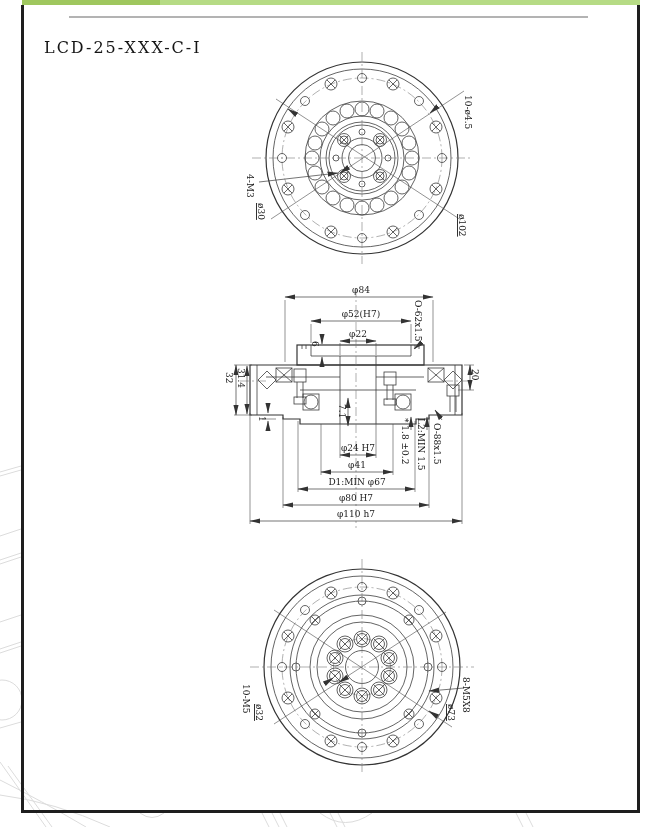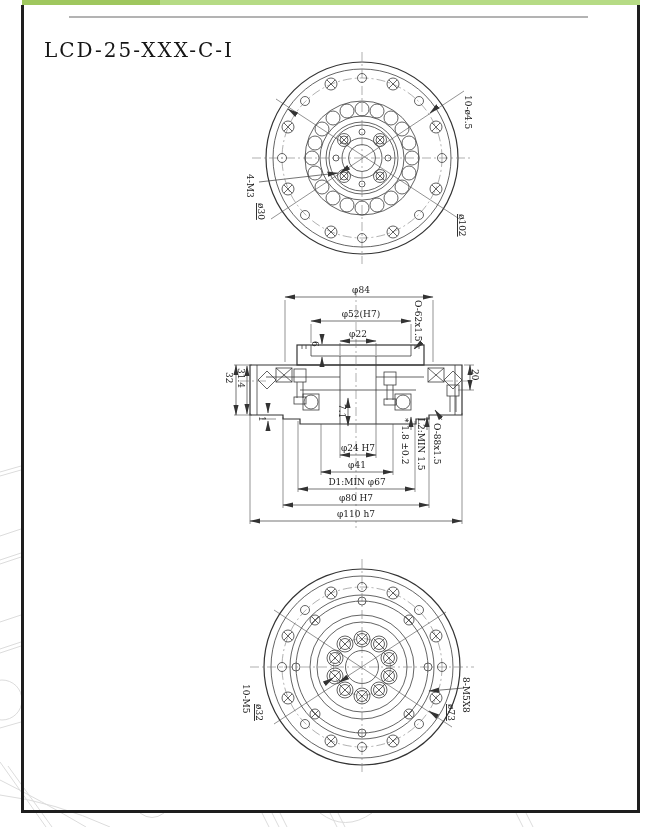--- a/index.html
+++ b/index.html
@@ -5,21 +5,21 @@
   html,body{margin:0;padding:0;background:#fff;}
   #page{position:relative;width:653px;height:827px;background:#ffffff;overflow:hidden;
         font-family:"DejaVu Serif", serif;}
   #drawing-svg{position:absolute;left:0;top:0;z-index:1;}
   .frame{position:absolute;left:21px;top:5px;width:619px;height:808px;box-sizing:border-box;
          border:3px solid #1e1e1e;border-top:none;z-index:2;pointer-events:none;}
   .bar{position:absolute;top:0;height:5px;z-index:3;}
   .bar-left{left:22px;width:138px;background:#9fc75e;}
   .bar-right{left:160px;width:480px;background:#b6db85;}
   .rule{position:absolute;left:69px;top:16px;width:519px;height:2px;background:#b3b3b3;z-index:2;}
-  .title{position:absolute;left:44px;top:38px;z-index:3;font-size:20px;letter-spacing:2px;color:#151515;}
+  .title{position:absolute;left:44px;top:38px;z-index:3;font-size:16px;letter-spacing:2px;color:#151515;}
   
   .s{stroke:#3c3c3c;stroke-width:0.8;fill:none;}
   .s2{stroke:#343434;stroke-width:1.2;fill:none;}
   .cl{stroke:#7a7a7a;stroke-width:0.6;fill:none;stroke-dasharray:9 3 2 3;}
   .e{stroke:#4a4a4a;stroke-width:0.6;fill:none;}
   .dim{stroke:#3a3a3a;stroke-width:0.7;fill:none;}
   .bg{stroke:#dcdcdc;stroke-width:1;fill:none;}
   text{font-family:"DejaVu Serif",serif;font-size:9px;fill:#1b1b1b;}
   .lbl{text-anchor:middle;}
   .u{text-decoration:underline;}

